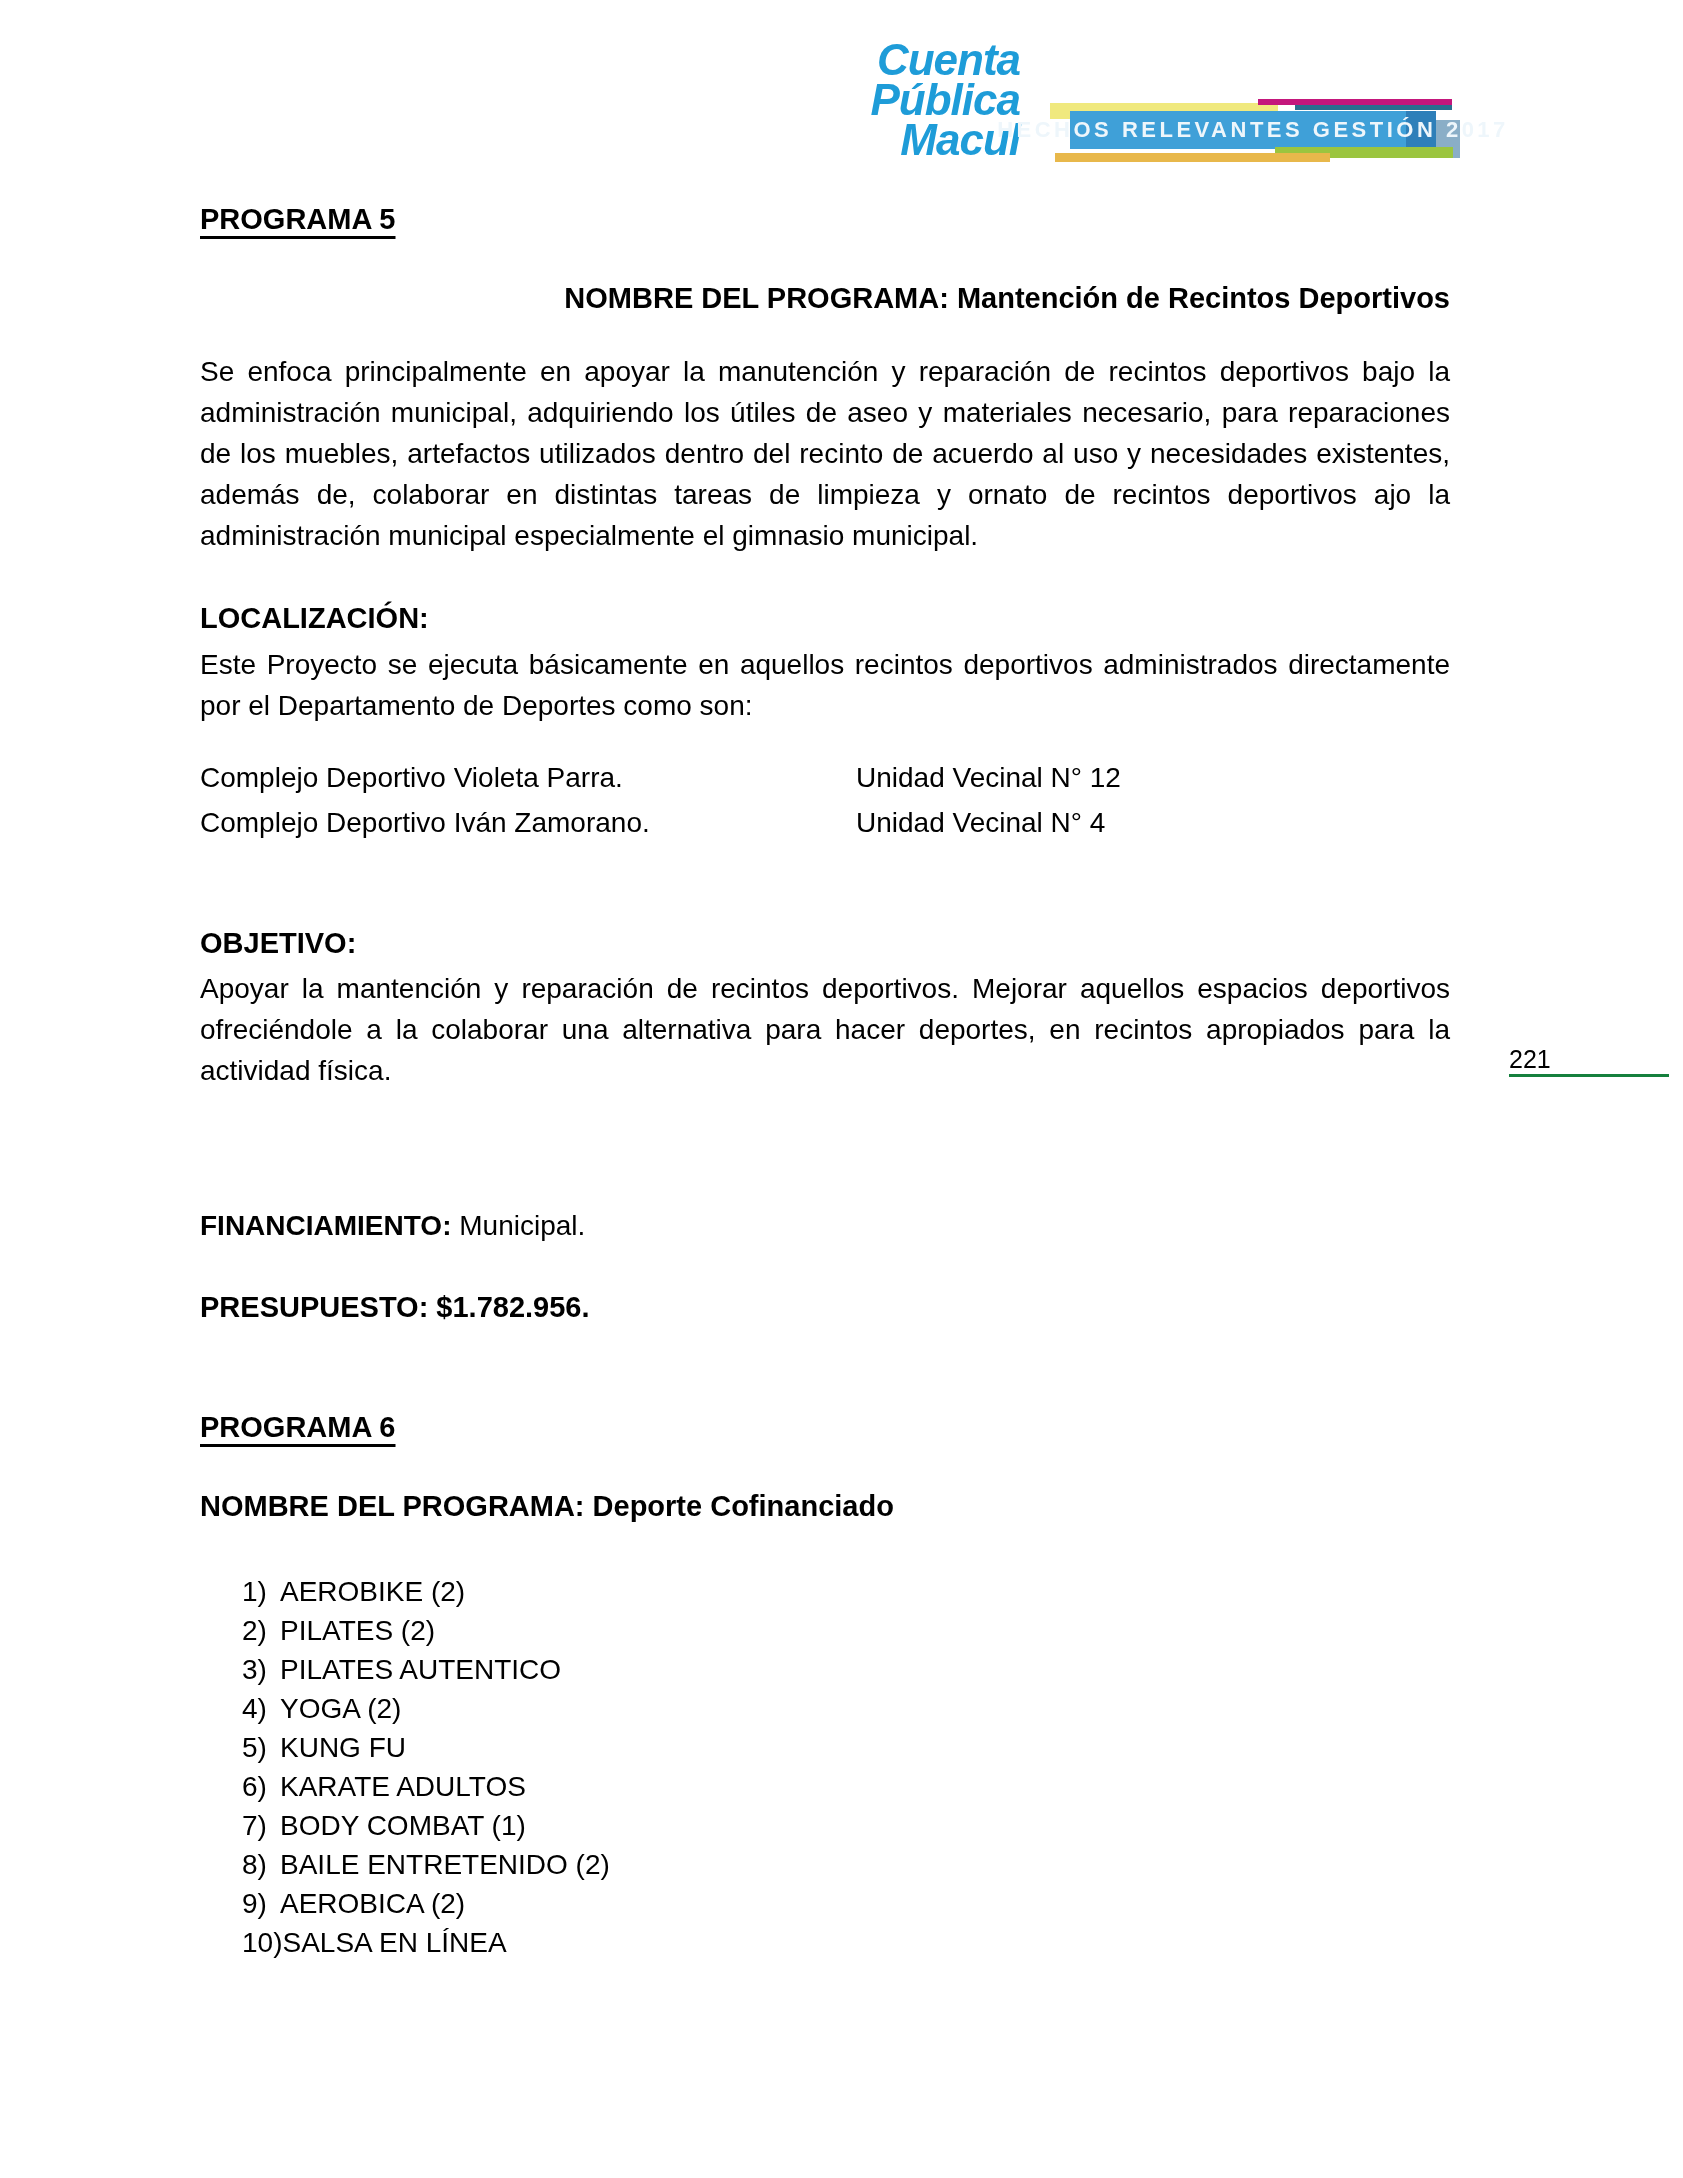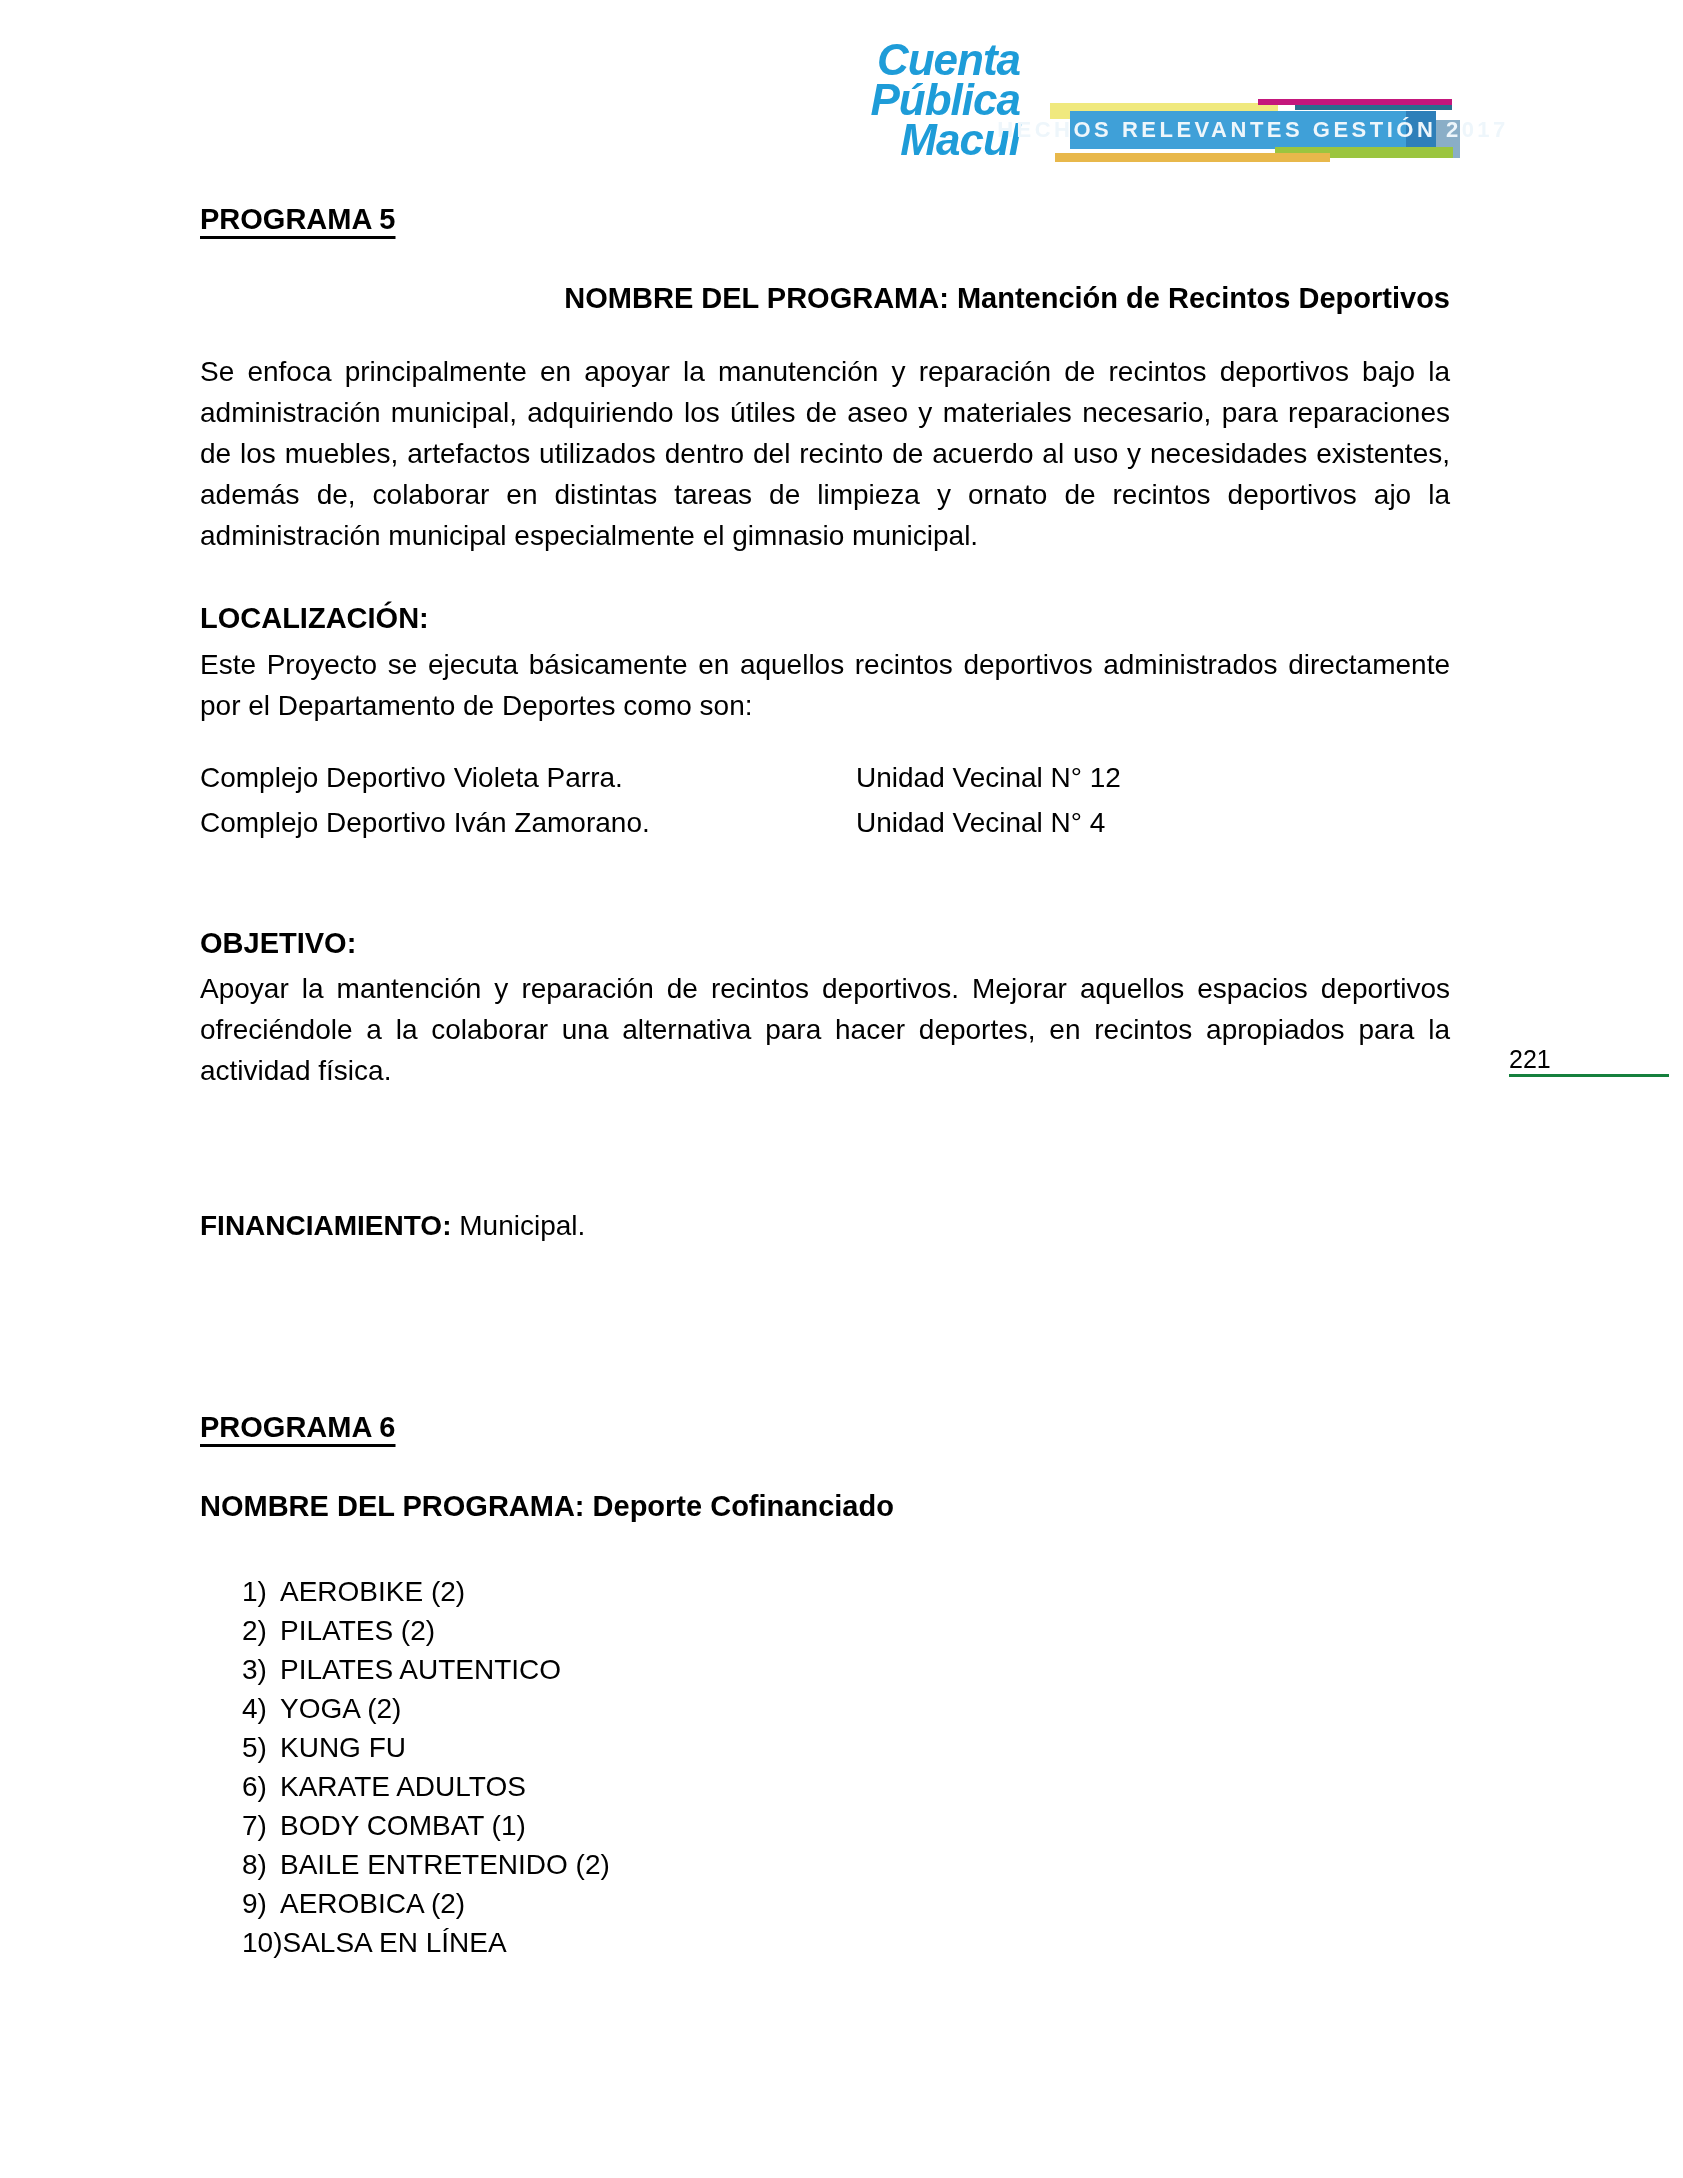--- a/index.html
+++ b/index.html
@@ -123,20 +123,21 @@
   <div class="abs col h-bold" style="top:925px;">OBJETIVO:</div>
   <div class="abs col body-text" style="top:968px;">Apoyar la mantención y reparación de recintos deportivos. Mejorar aquellos espacios deportivos ofreciéndole a la colaborar una alternativa para hacer deportes, en recintos apropiados para la actividad física.</div>
 
   <div class="pageno">221</div>
 
 
   <div class="abs col" style="top:1210px;font-size:28px;">
     <span class="bold">FINANCIAMIENTO:</span><span> Municipal.</span>
   </div>
 
+  <div class="abs col h-bold" style="top:1289px;">PRESUPUESTO: $1.782.956.</div>
 
   <div class="abs col h-bold" style="top:1409px;">
     <span class="h-underline">PROGRAMA 6</span>
   </div>
 
   <div class="abs col h-bold" style="top:1488px;">NOMBRE DEL PROGRAMA: Deporte Cofinanciado</div>
 
   <div class="abs list" style="top:1572px;">
     <div class="list-item">
       <span class="list-num">1)</span>

